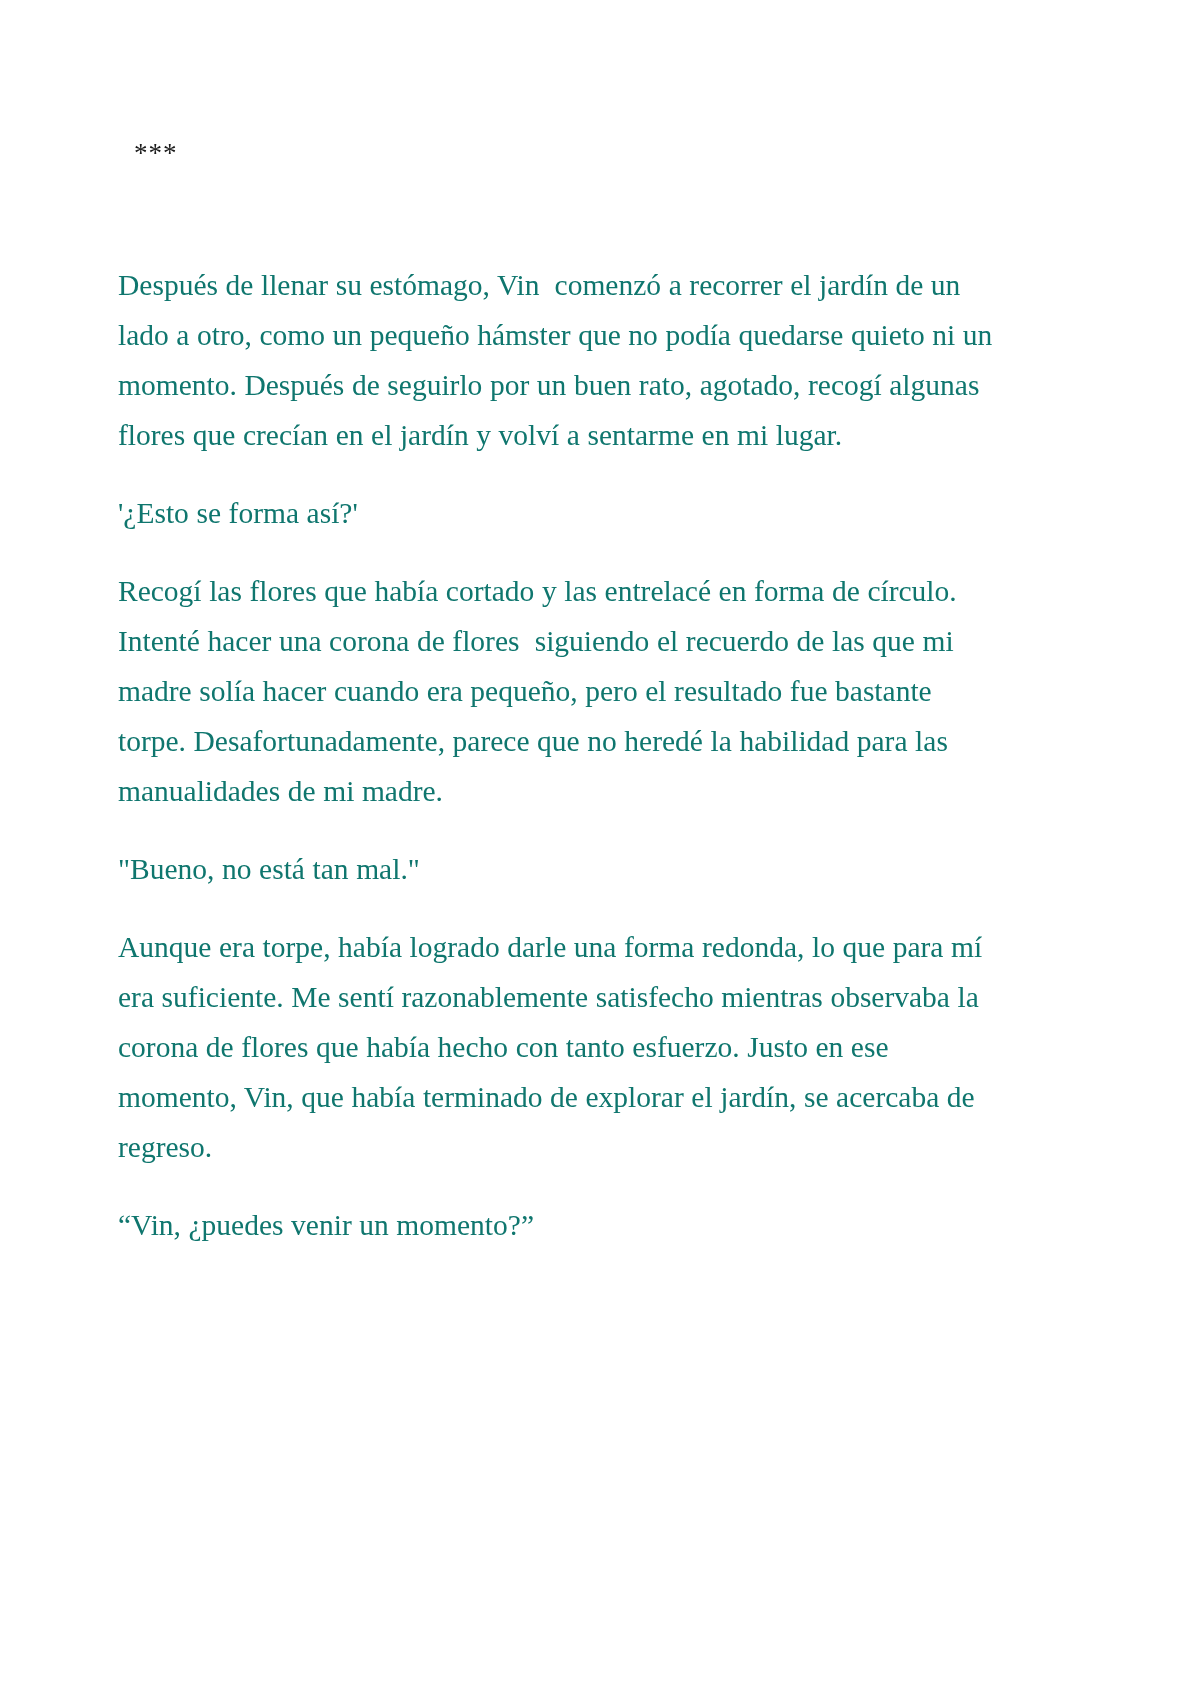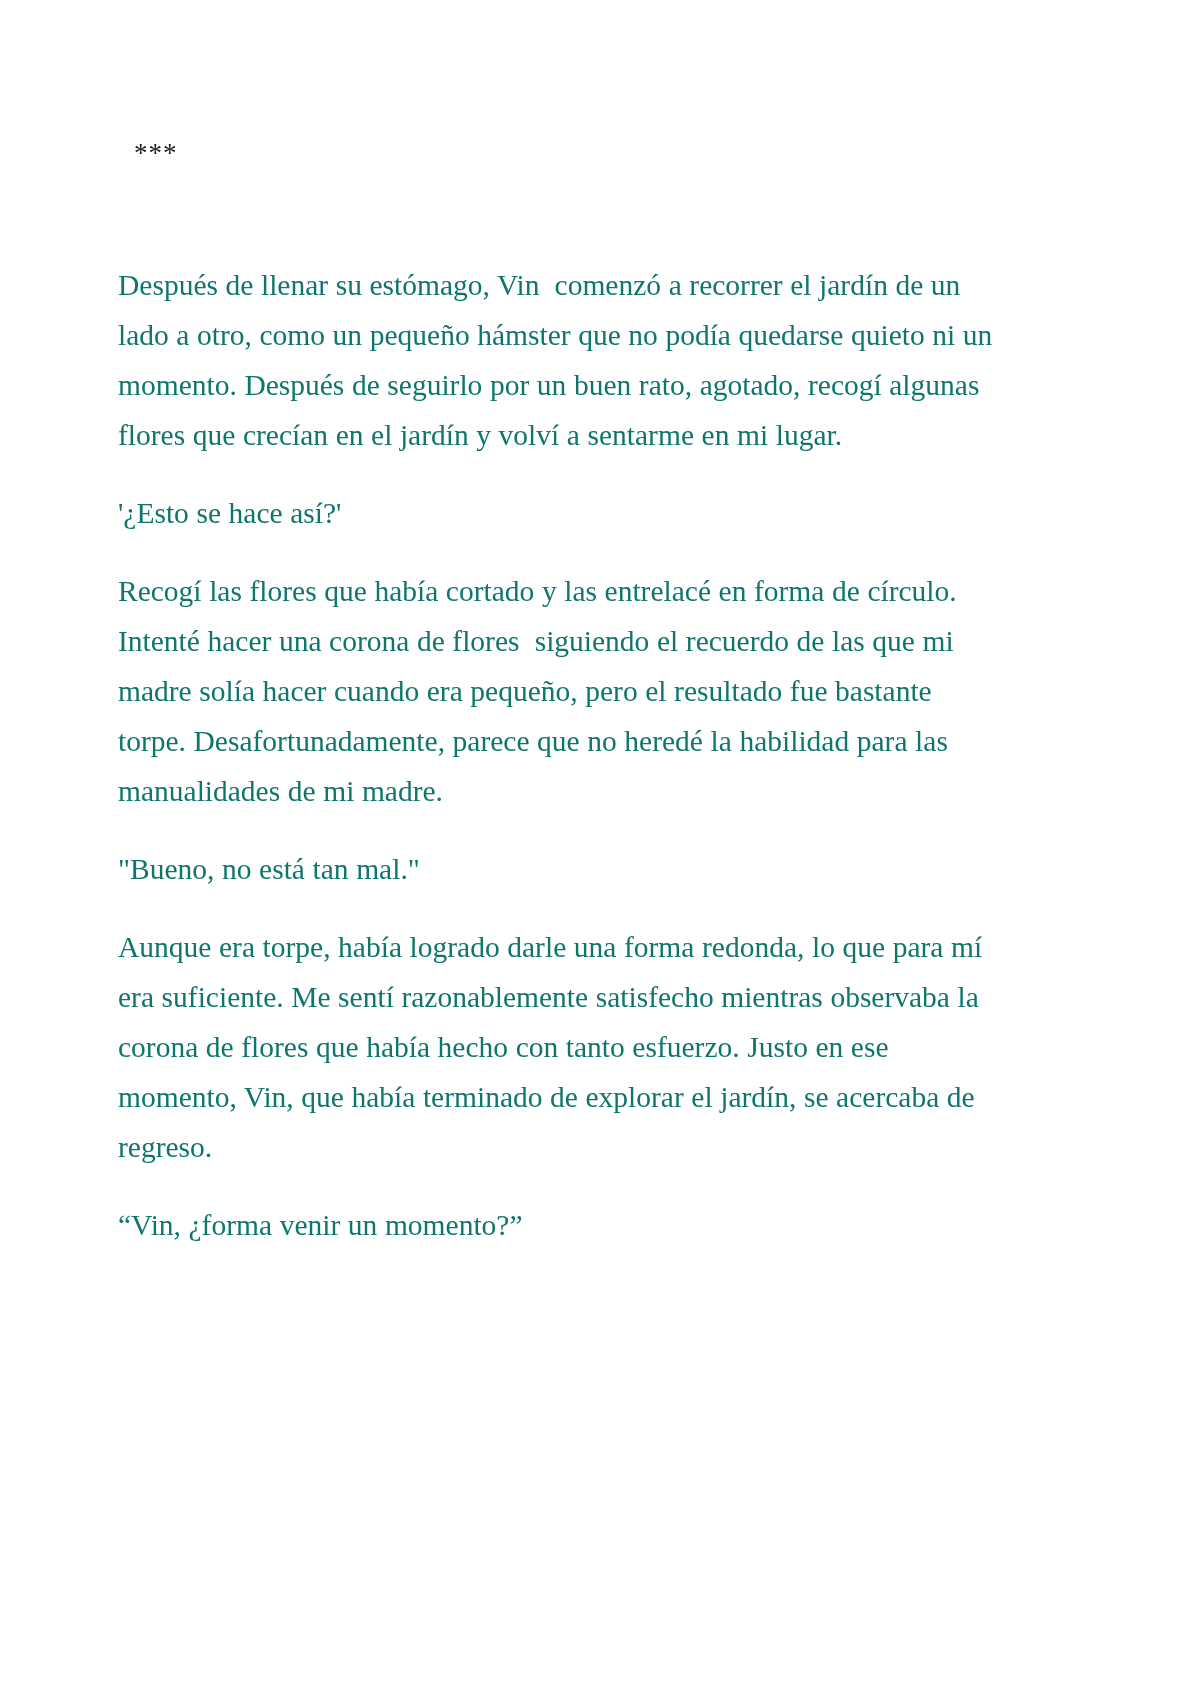--- a/index.html
+++ b/index.html
@@ -58,32 +58,32 @@
   <div class="content">
 
     <div class="scene-divider">***</div>
 
     <div class="gap-large"></div>
 
     <p class="body-block">Después de llenar su estómago, Vin  comenzó a recorrer el jardín de un lado a otro, como un pequeño hámster que no podía quedarse quieto ni un momento. Después de seguirlo por un buen rato, agotado, recogí algunas flores que crecían en el jardín y volví a sentarme en mi lugar.</p>
 
     <div class="gap-para"></div>
 
-    <p class="body-block">'¿Esto se hace así?'</p>
+    <p class="body-block">'¿Esto se forma así?'</p>
 
     <div class="gap-quote"></div>
 
     <p class="body-block">Recogí las flores que había cortado y las entrelacé en forma de círculo. Intenté hacer una corona de flores  siguiendo el recuerdo de las que mi madre solía hacer cuando era pequeño, pero el resultado fue bastante torpe. Desafortunadamente, parece que no heredé la habilidad para las manualidades de mi madre.</p>
 
     <div class="gap-para"></div>
 
     <p class="body-block">"Bueno, no está tan mal."</p>
 
     <div class="gap-quote"></div>
 
     <p class="body-block">Aunque era torpe, había logrado darle una forma redonda, lo que para mí era suficiente. Me sentí razonablemente satisfecho mientras observaba la corona de flores que había hecho con tanto esfuerzo. Justo en ese momento, Vin, que había terminado de explorar el jardín, se acercaba de regreso.</p>
 
     <div class="gap-para"></div>
 
-    <p class="body-block">“Vin, ¿forma venir un momento?”</p>
+    <p class="body-block">“Vin, ¿puedes venir un momento?”</p>
 
   </div>
 </div>
 
 </body></html>

